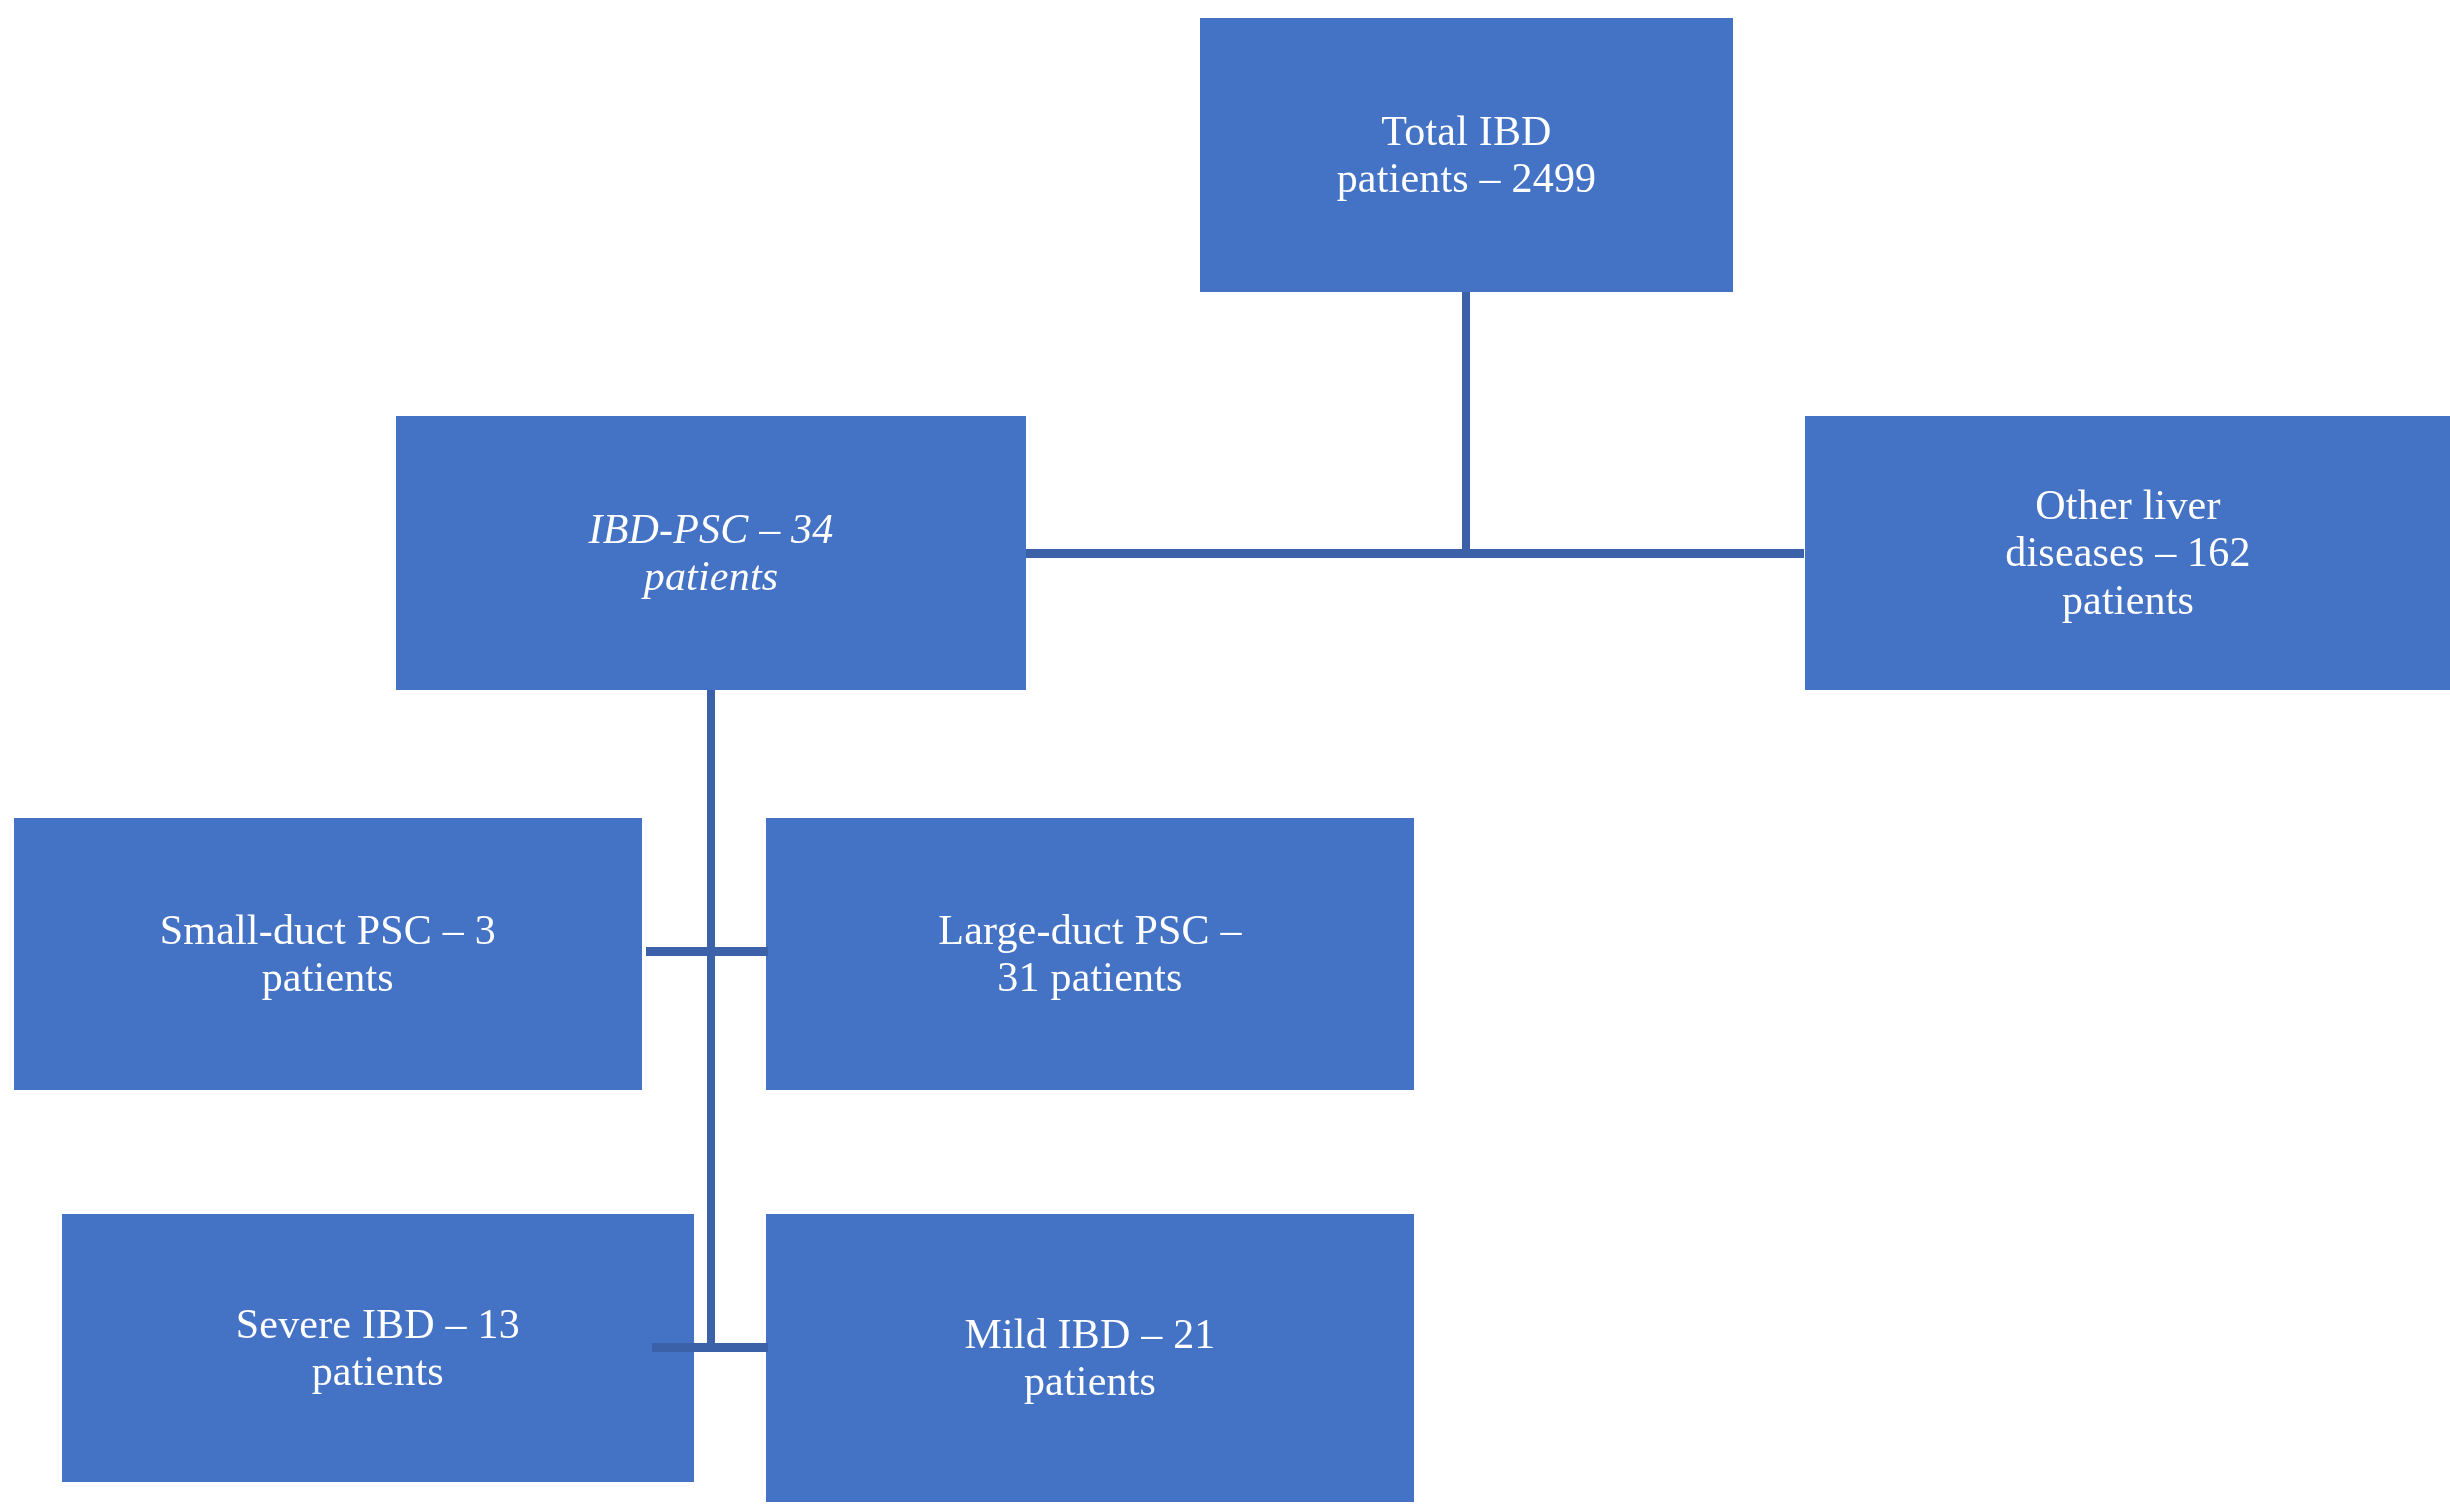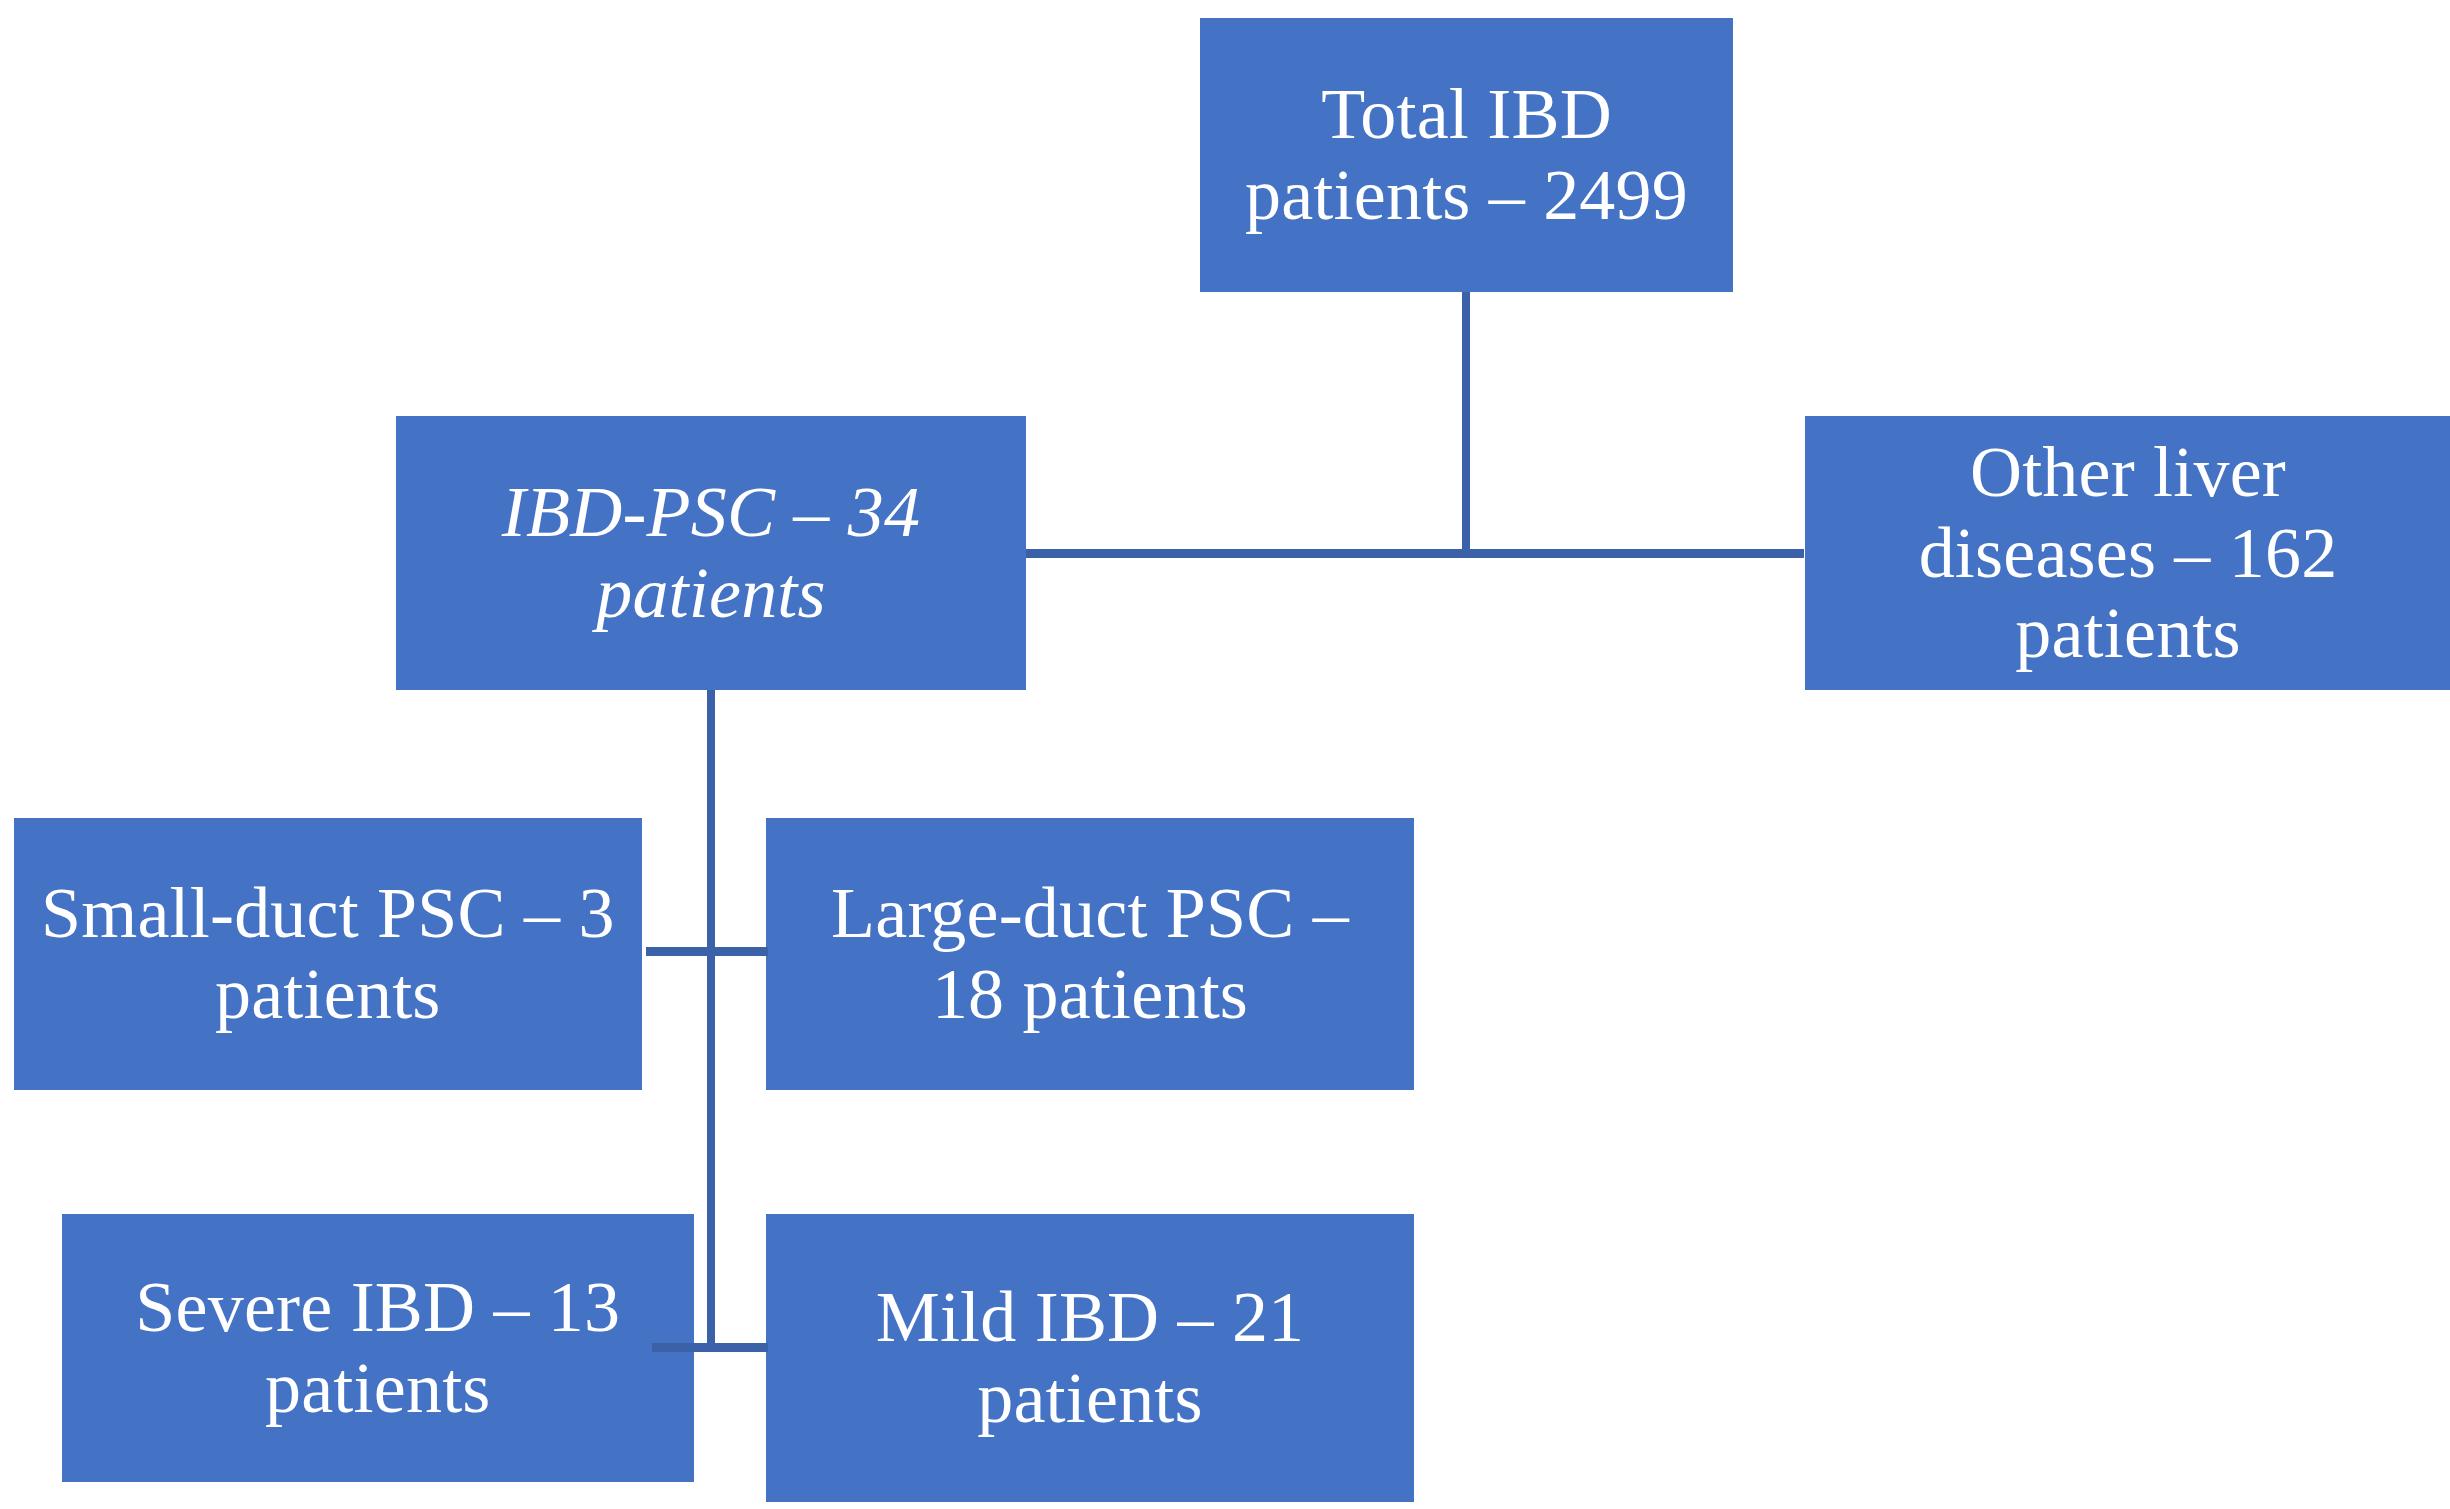--- a/index.html
+++ b/index.html
@@ -17,21 +17,21 @@
   }
   .node {
     position: absolute;
     background: #4472C4;
     color: #ffffff;
     display: flex;
     align-items: center;
     justify-content: center;
     text-align: center;
     line-height: 1.12;
-    font-size: 72px;
+    font-size: 42px;
     font-weight: 400;
     letter-spacing: 0.2px;
     box-sizing: border-box;
     white-space: pre-line;
     padding: 0 20px;
   }
   
   #node-total      { left: 1200px; top: 17.7px;   width: 533px;  height: 274px; }
   #node-ibdpsc     { left: 396px;  top: 416px;  width: 630px;  height: 274px; font-style: italic; }
   #node-otherliver { left: 1805px; top: 416px;  width: 646px;  height: 274px; }
@@ -66,21 +66,21 @@
 patients</div>
 
   <div class="node" id="node-otherliver">Other liver
 diseases – 162
 patients</div>
 
   <div class="node" id="node-smallduct">Small-duct PSC – 3
 patients</div>
 
   <div class="node" id="node-largeduct">Large-duct PSC –
-18 patients</div>
+31 patients</div>
 
   <div class="node" id="node-severe">Severe IBD – 13
 patients</div>
 
   <div class="node" id="node-mild">Mild IBD – 21
 patients</div>
 
   <div class="conn v" id="conn-total-down"></div>
 
   <div class="conn h" id="conn-main-h"></div>

